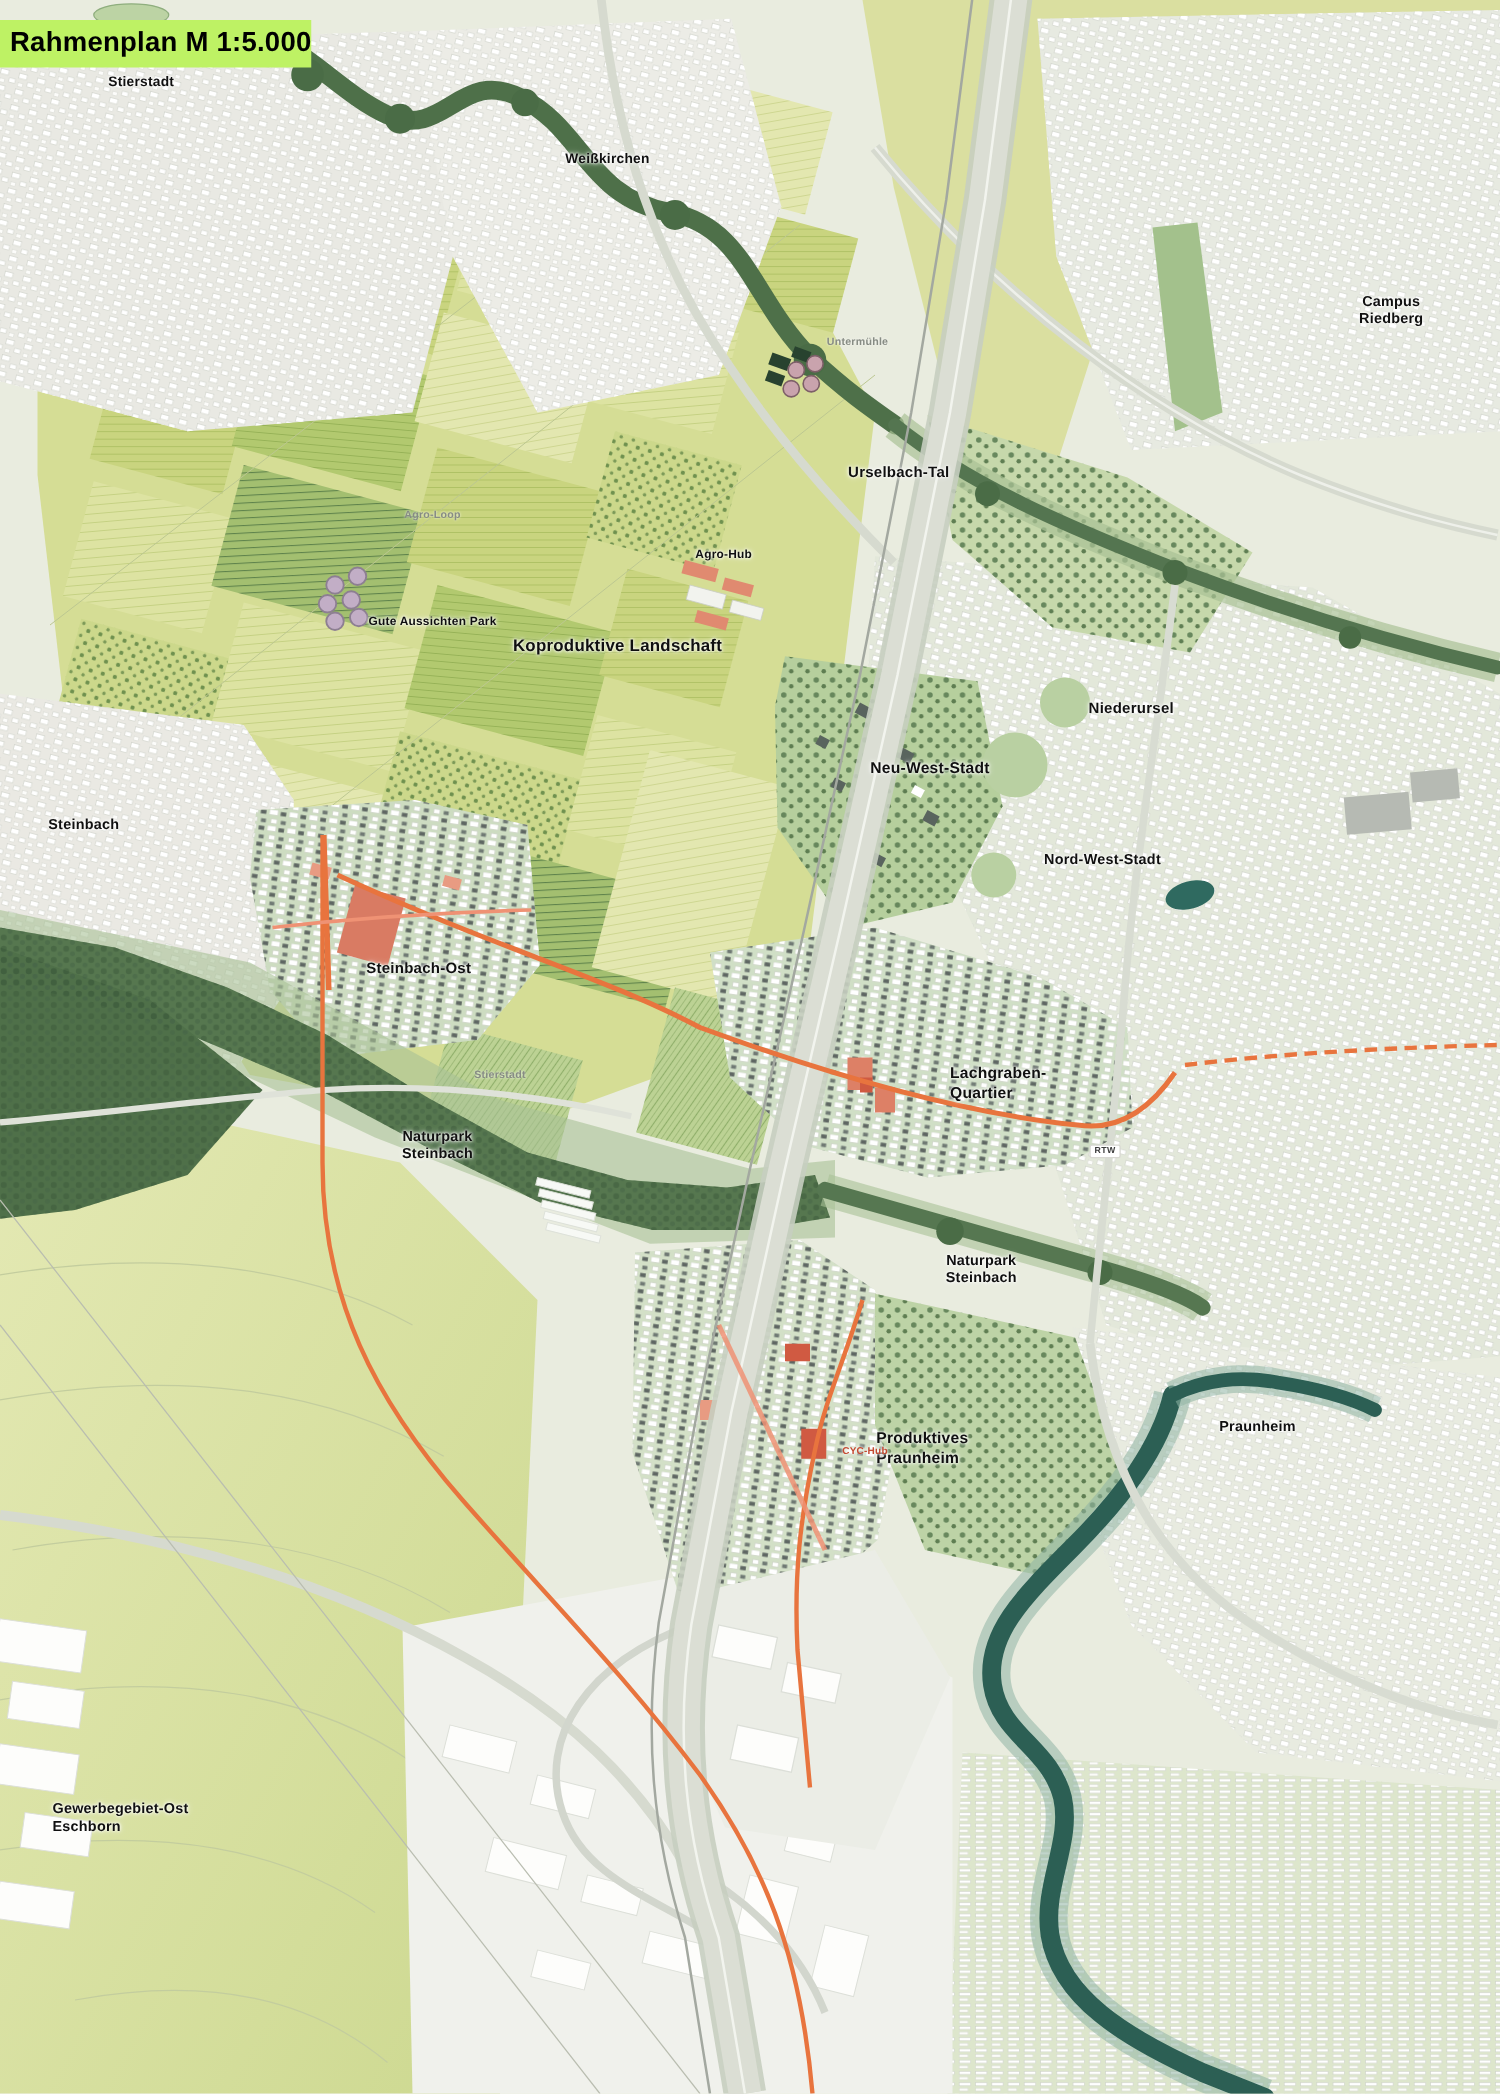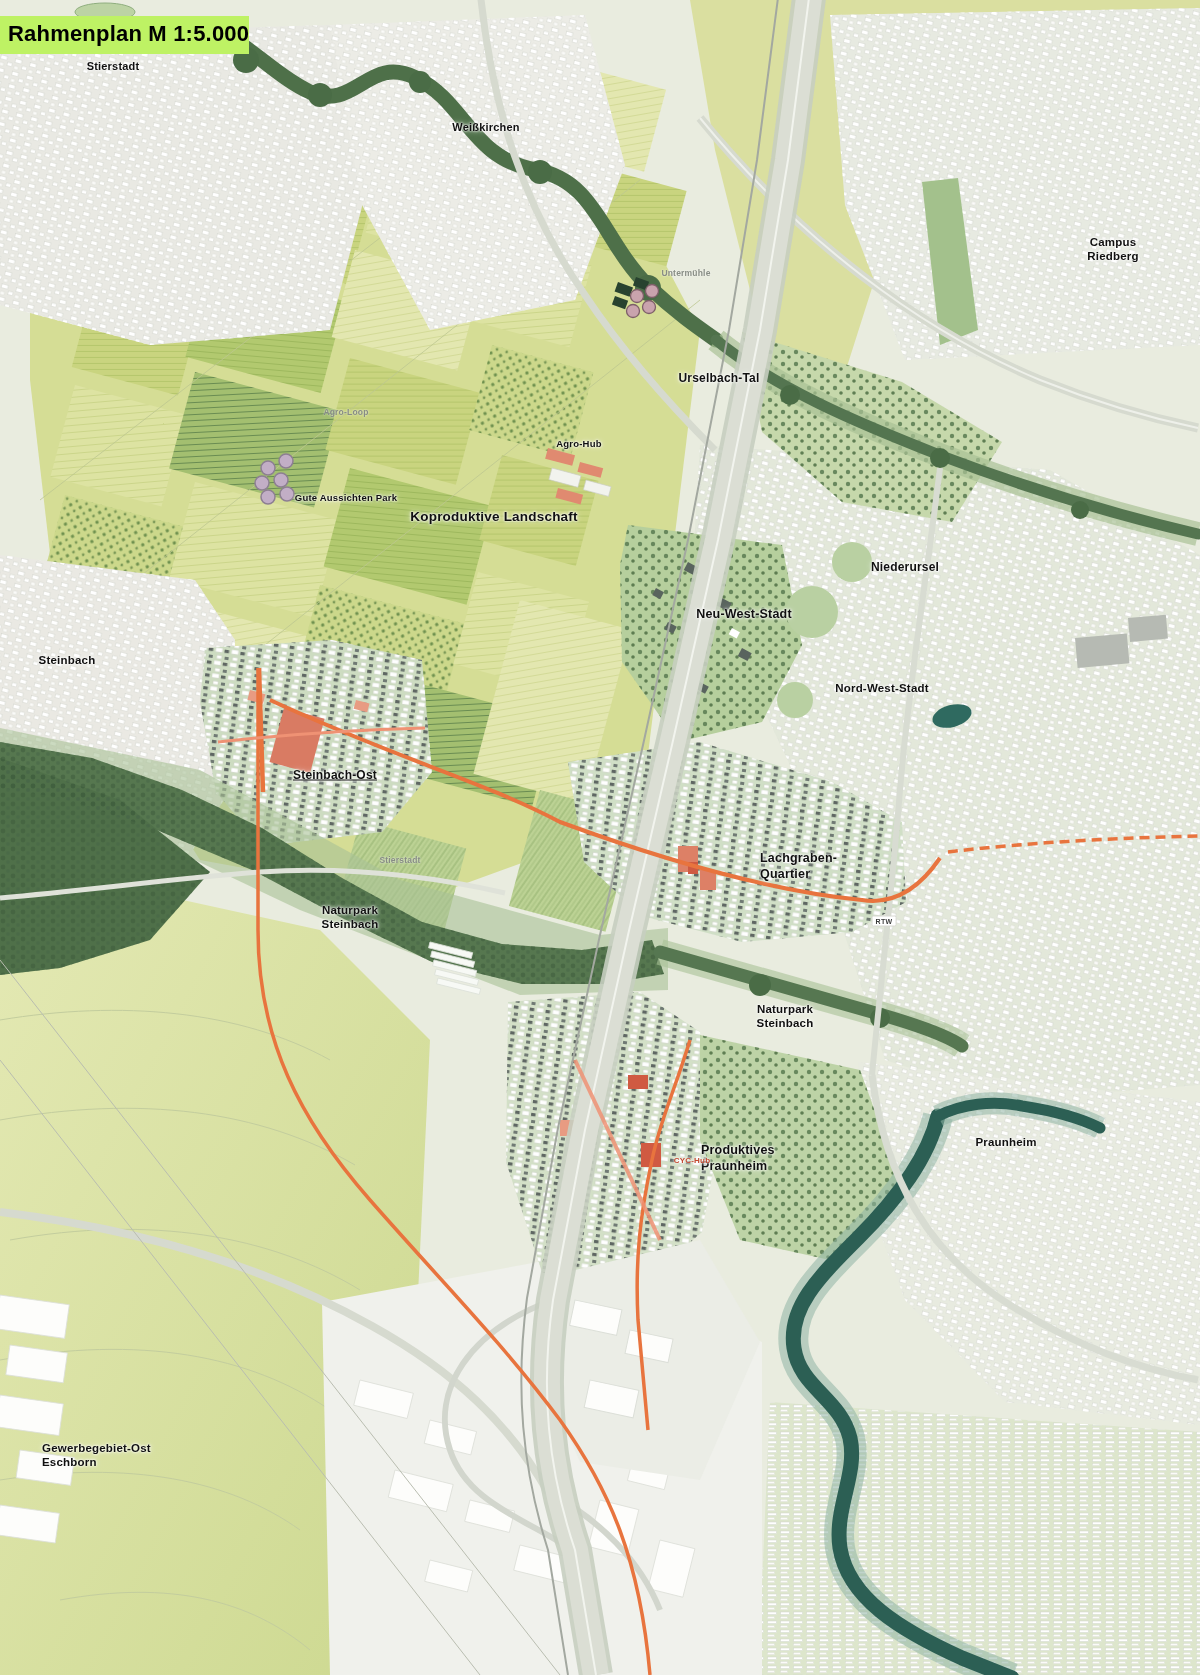--- a/index.html
+++ b/index.html
@@ -340,21 +340,21 @@
       <div class="lbl" style="left: 719px; top: 334px; font-size: 12px; margin-top: 44px;">Urselbach-Tal</div>
       <div class="lbl minor" style="left: 686px; top: 273px; font-size: 8.5px;">Untermühle</div>
       <div class="lbl minor" style="left: 346px; top: 412px; font-size: 8.5px;">Agro-Loop</div>
       <div class="lbl" style="left: 579px; top: 444px; font-size: 9.5px;">Agro-Hub</div>
       <div class="lbl" style="left: 323px; top: 498px; font-size: 9.5px; padding-left: 46px;">Gute Aussichten Park</div>
       <div class="lbl" style="left: 494px; top: 517px; font-size: 13.5px;">Koproduktive Landschaft</div>
       <div class="lbl" style="left: 905px; top: 567px; font-size: 12px;">Niederursel</div>
       <div class="lbl" style="left: 744px; top: 615px; font-size: 12.5px;">Neu-West-Stadt</div>
       <div class="lbl" style="left: 882px; top: 688px; font-size: 11.5px;">Nord-West-Stadt</div>
       <div class="lbl" style="left: 67px; top: 660px; font-size: 11.5px;">Steinbach</div>
-      <div class="lbl" style="left: 335px; top: 775px; font-size: 12px; text-decoration: underline;">Steinbach-Ost</div>
+      <div class="lbl" style="left: 335px; top: 775px; font-size: 12px;">Steinbach-Ost</div>
       <div class="lbl minor" style="left: 400px; top: 860px; font-size: 8.5px;">Stierstadt</div>
       <div class="lbl left" style="left: 760px; top: 867px; font-size: 12.5px;">Lachgraben-
 Quartier</div>
       <div class="lbl" style="left: 350px; top: 917px; font-size: 11.5px;">Naturpark
 Steinbach</div>
       <div class="lbl" style="left: 785px; top: 1016px; font-size: 11.5px;">Naturpark
 Steinbach</div>
       <div class="lbl left" style="left: 701px; top: 1159px; font-size: 12.5px;">Produktives
 Praunheim</div>
       <div class="lbl red" style="left: 692px; top: 1161px; font-size: 8px;">CYC-Hub</div>

